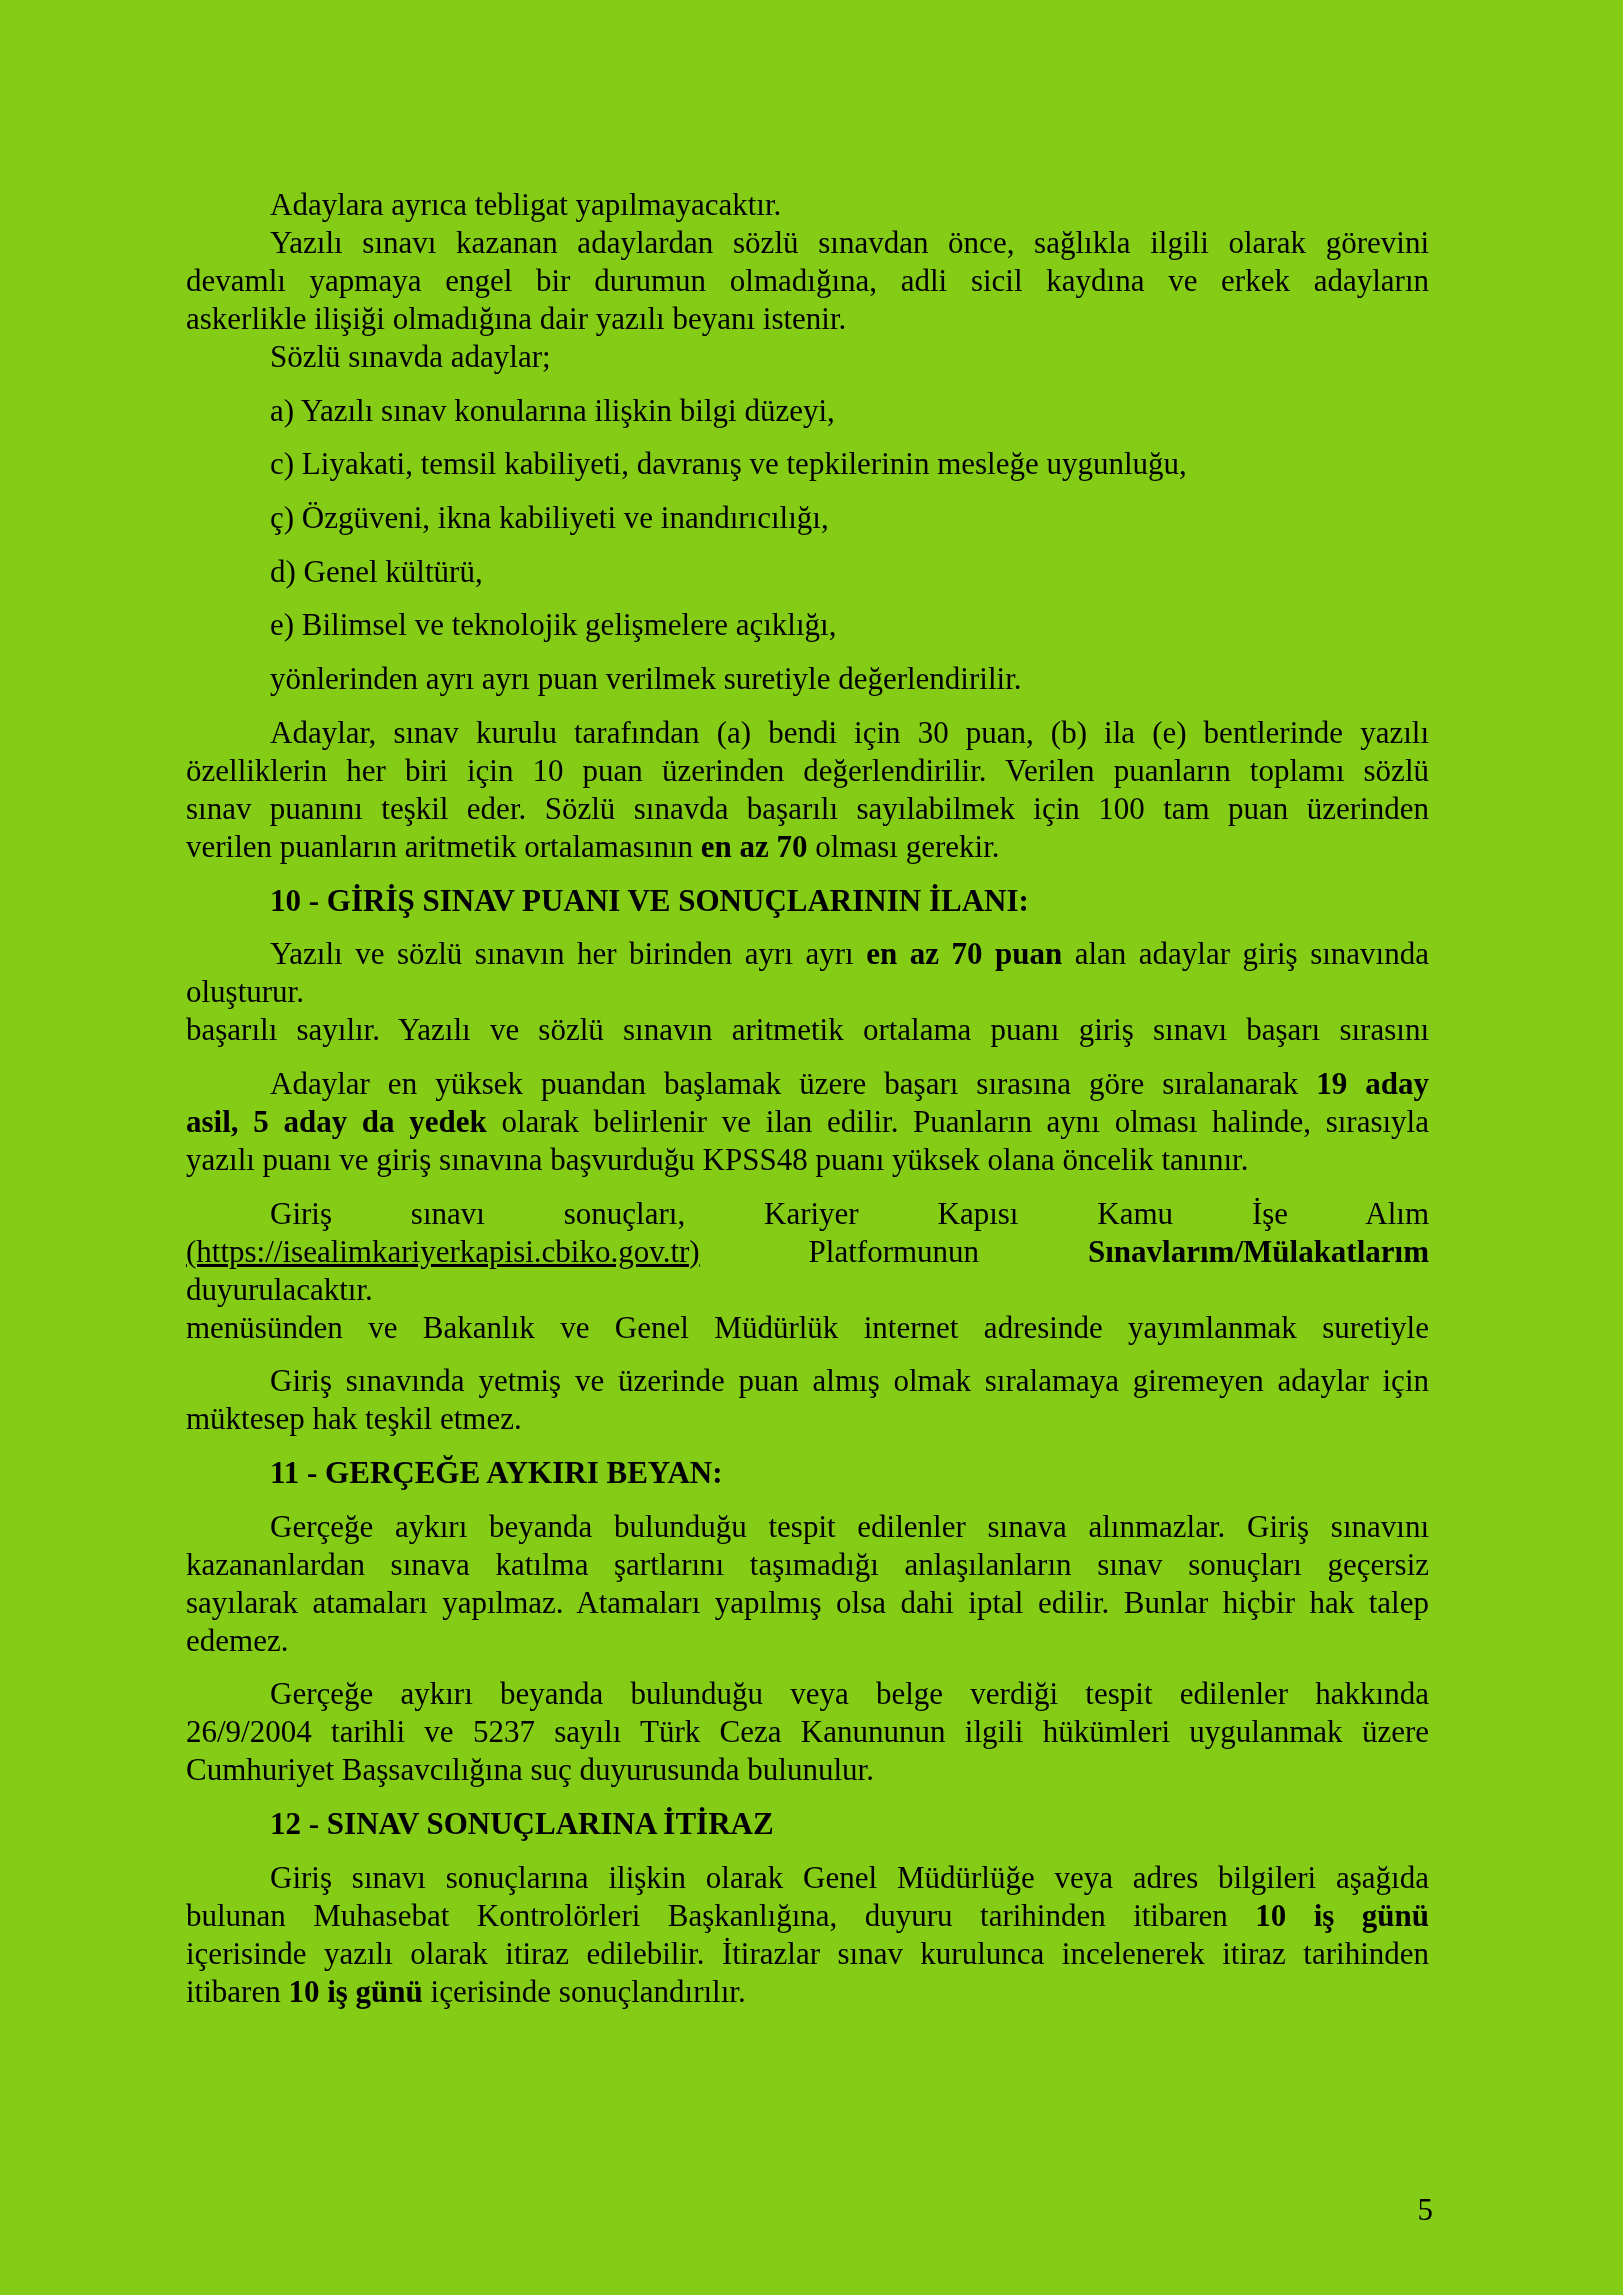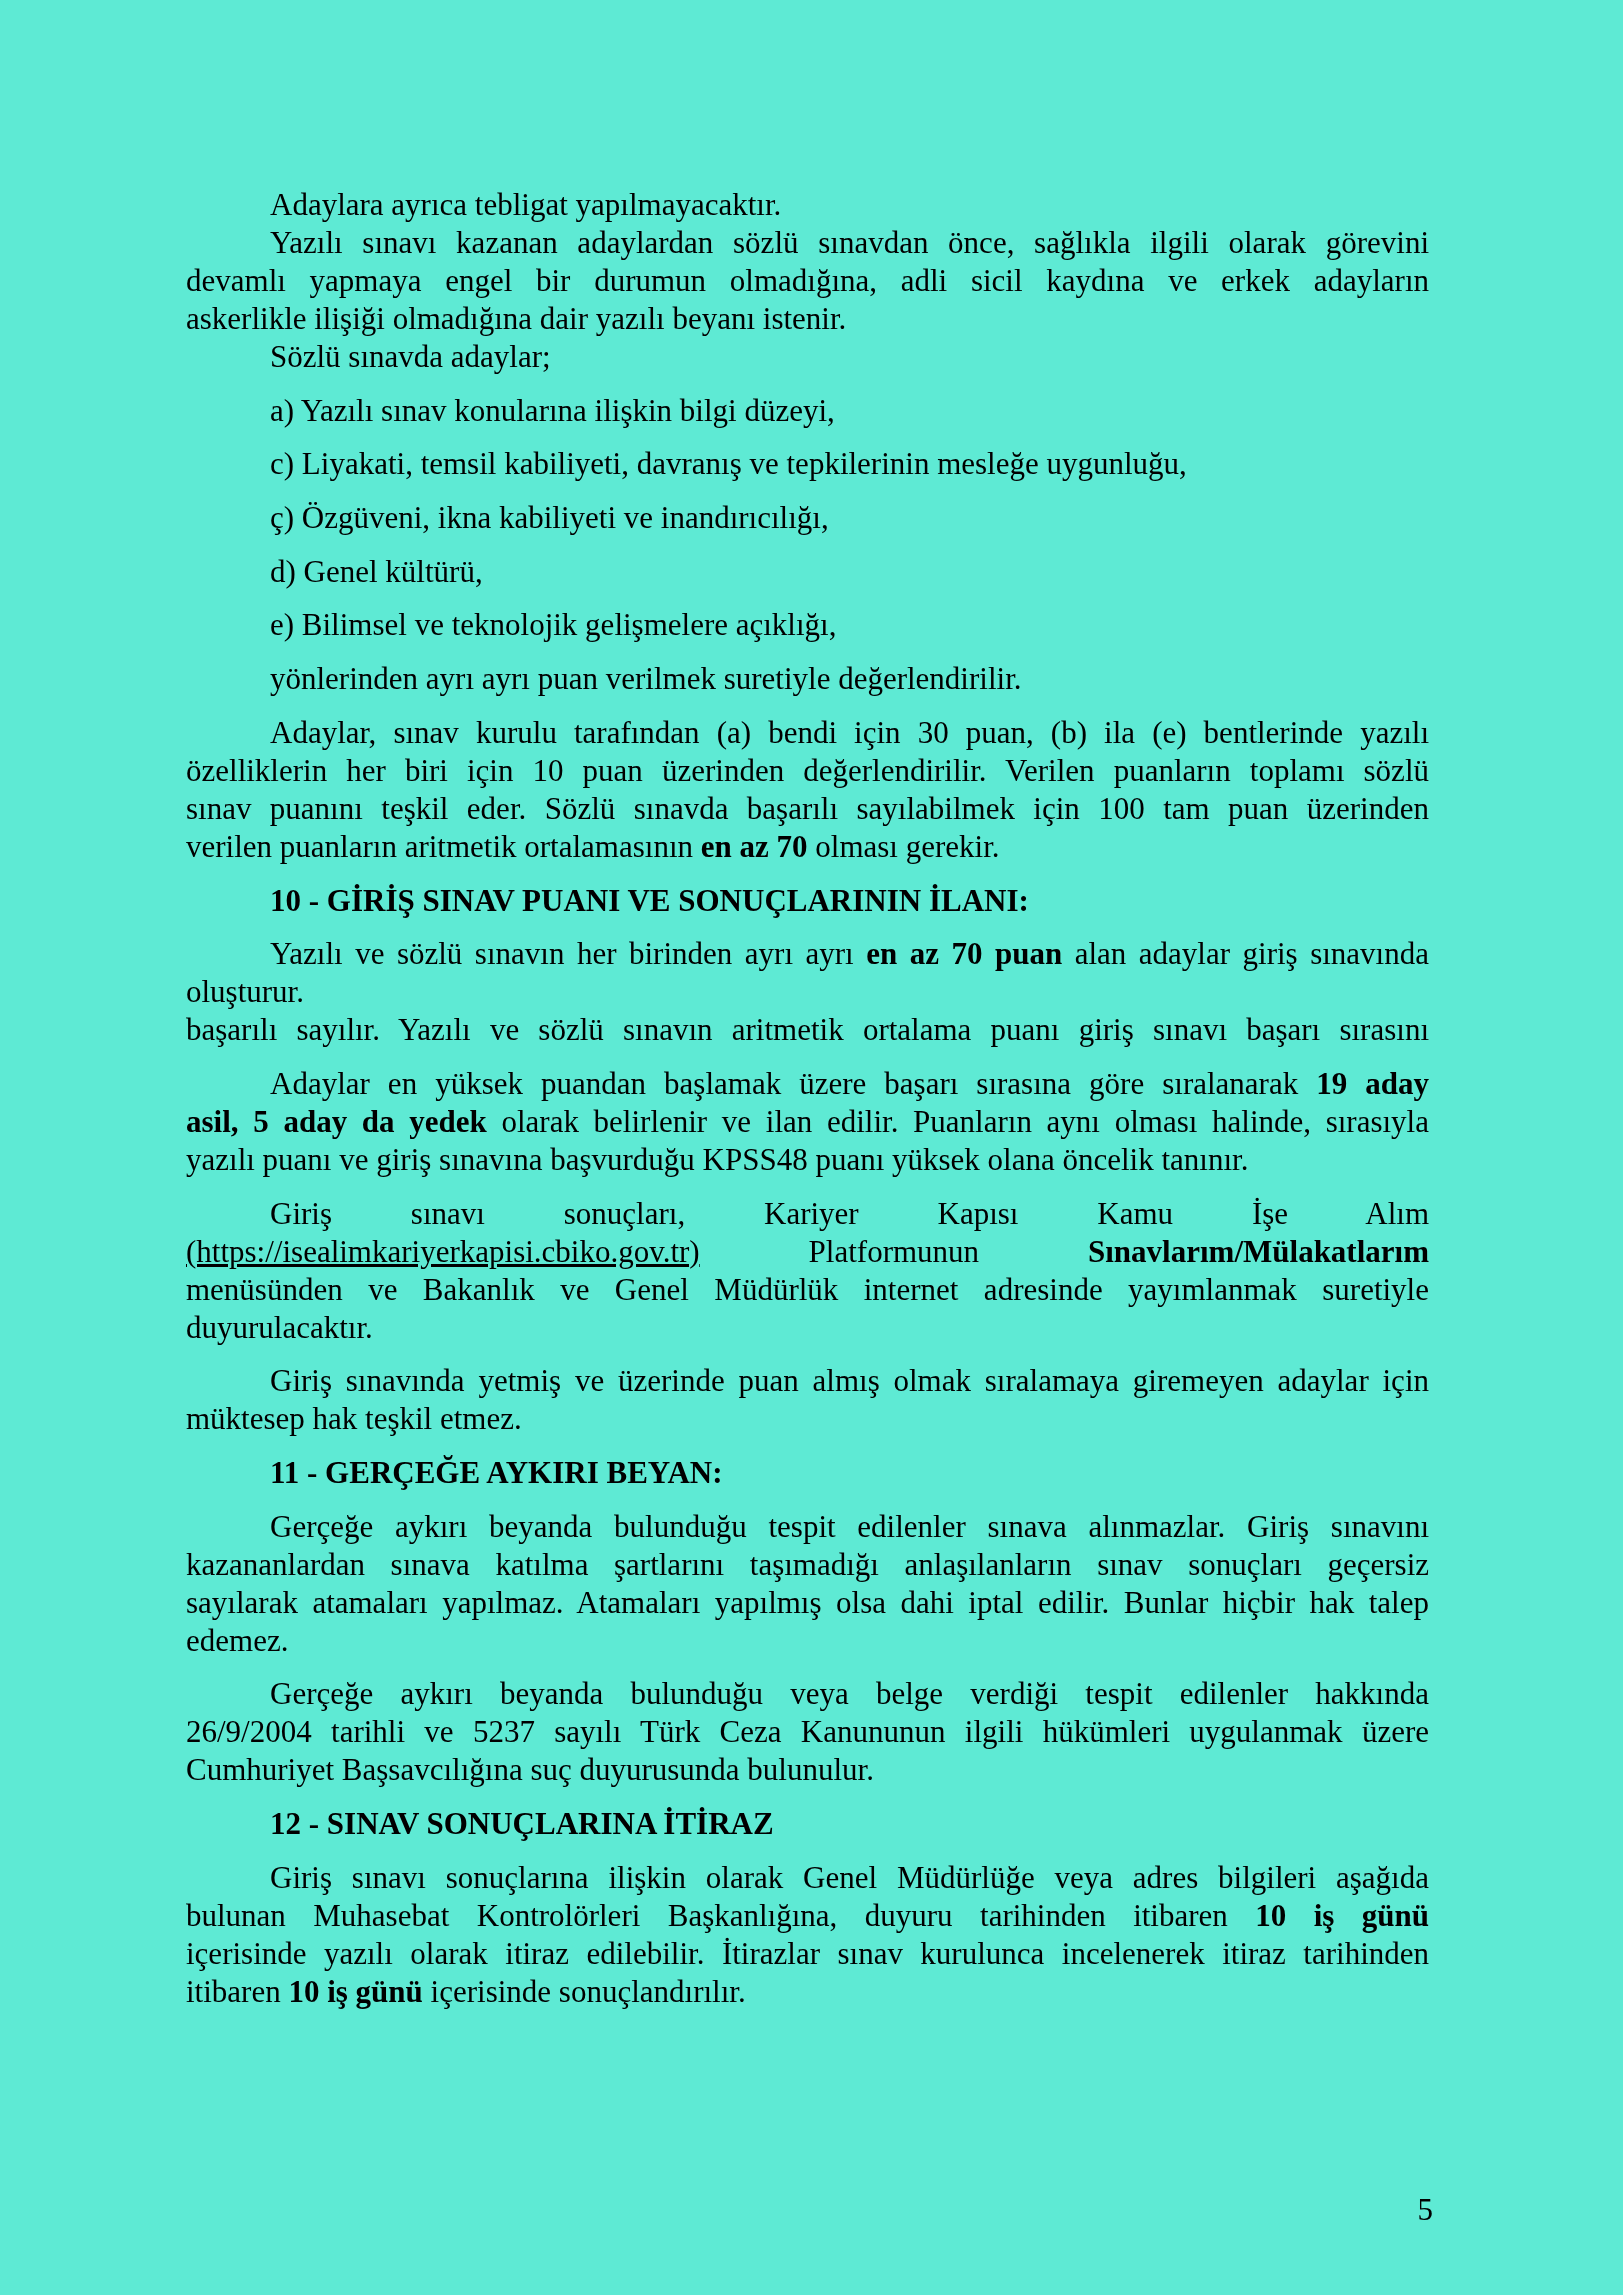--- a/index.html
+++ b/index.html
@@ -1,20 +1,20 @@
 <!DOCTYPE html>
 <html lang="tr" style="font-size:10.5px"><head>
 <meta charset="utf-8">
 <style>
   html, body { margin: 0; padding: 0; background: #ffffff; }
   .page {
     position: relative;
     width: 1623px;
     height: 2295px;
-    background: #5eead4;
+    background: #84cc16;
     color: #000000;
     font-family: "Liberation Serif", "DejaVu Serif", serif;
     overflow: hidden;
   }
   .content {
     position: absolute;
     left: 186px;
     top: 186px;
     width: 1243px;
   }
@@ -90,22 +90,22 @@
         <div class="line"><span>başarılı sayılır. Yazılı ve sözlü sınavın aritmetik ortalama puanı giriş sınavı başarı sırasını</span></div>
       </div>
       <div class="block para gap">
         <div class="line indent"><span>Adaylar en yüksek puandan başlamak üzere başarı sırasına göre sıralanarak </span><b>19 aday</b></div>
         <div class="line"><b>asil, 5 aday da yedek</b><span> olarak belirlenir ve ilan edilir. Puanların aynı olması halinde, sırasıyla</span></div>
         <div class="line last"><span>yazılı puanı ve giriş sınavına başvurduğu KPSS48 puanı yüksek olana öncelik tanınır.</span></div>
       </div>
       <div class="block para gap">
         <div class="line indent"><span>Giriş sınavı sonuçları, Kariyer Kapısı Kamu İşe Alım</span></div>
         <div class="line"><span class="link">(https://isealimkariyerkapisi.cbiko.gov.tr)</span><span> Platformunun </span><b>Sınavlarım/Mülakatlarım</b></div>
+        <div class="line last"><span>duyurulacaktır.</span></div>
         <div class="line"><span>menüsünden ve Bakanlık ve Genel Müdürlük internet adresinde yayımlanmak suretiyle</span></div>
-        <div class="line last"><span>duyurulacaktır.</span></div>
       </div>
       <div class="block para gap">
         <div class="line indent"><span>Giriş sınavında yetmiş ve üzerinde puan almış olmak sıralamaya giremeyen adaylar için</span></div>
         <div class="line last"><span>müktesep hak teşkil etmez.</span></div>
       </div>
       <div class="block heading gap">
         <div class="line last indent"><span>11 - GERÇEĞE AYKIRI BEYAN:</span></div>
       </div>
       <div class="block para gap">
         <div class="line indent"><span>Gerçeğe aykırı beyanda bulunduğu tespit edilenler sınava alınmazlar. Giriş sınavını</span></div>

